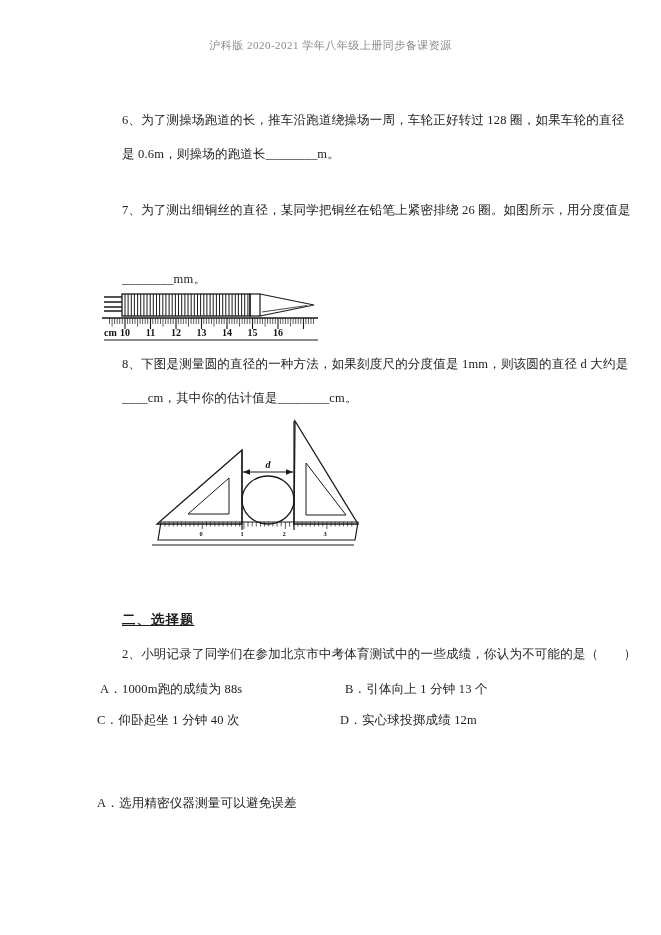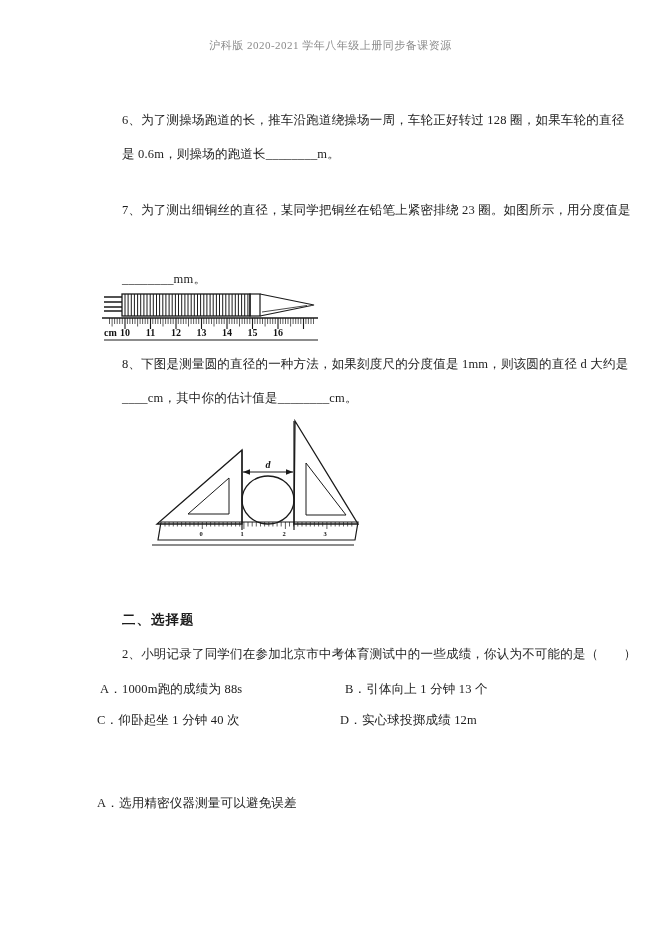--- a/index.html
+++ b/index.html
@@ -9,40 +9,40 @@
     overflow:hidden;
   }
   .header-line {
     position:absolute; top:38px; left:0; width:100%;
     text-align:center; font-size:11px; color:#8a8a8a; letter-spacing:0.5px;
   }
   .tline {
     position:absolute; left:97px; font-size:12.5px; line-height:18px;
     white-space:nowrap; letter-spacing:0.2px;margin-left:25px;
   }
-  .sec-head { font-weight:bold; font-size:13.5px; letter-spacing:1px; }
+  .sec-head { font-weight:bold; font-size:13.5px; letter-spacing:1px;text-decoration:underline; }
   .opt { position:absolute; font-size:12.5px; white-space:nowrap; letter-spacing:0.2px;font-family:Liberation Serif, serif; }
   svg { position:absolute; }
   svg text { font-family:"Liberation Serif","DejaVu Serif",serif; fill:#111; }
   .ruler-num { font-size:10px; font-weight:bold; }
   .ruler-num-sm { font-size:6.5px; font-weight:bold; }
   .d-label { font-size:10px; font-weight:bold; font-style:italic; }
   .stroke { stroke:#1a1a1a; fill:none; }
 </style>
 </head>
 <body>
 
 <div class="page">
 
   <div class="header-line">沪科版 2020-2021 学年八年级上册同步备课资源</div>
 
   <div class="tline" style="top:111px">6、为了测操场跑道的长，推车沿跑道绕操场一周，车轮正好转过 128 圈，如果车轮的直径</div>
   <div class="tline" style="top:145px">是 0.6m，则操场的跑道长________m。</div>
 
-  <div class="tline" style="top:201px">7、为了测出细铜丝的直径，某同学把铜丝在铅笔上紧密排绕 23 圈。如图所示，用分度值是</div>
+  <div class="tline" style="top:201px">7、为了测出细铜丝的直径，某同学把铜丝在铅笔上紧密排绕 26 圈。如图所示，用分度值是</div>
   <div class="tline" style="top:270px">________mm。</div>
 
   <svg style="left:102px; top:286px" width="218" height="60" viewBox="0 0 218 60">
 
     <g class="stroke" stroke-width="1.4">
       <path d="M2,11 H20 M2,16 H20 M2,21 H20 M2,25 H20"></path>
     </g>
 
     <rect x="20" y="8" width="128" height="22" class="stroke" stroke-width="1.3"></rect>
     <path id="f1-coil" class="stroke" stroke-width="1" d="M23.0,8 V30 M26.1,8 V30 M29.3,8 V30 M32.4,8 V30 M35.6,8 V30 M38.7,8 V30 M41.9,8 V30 M45.0,8 V30 M48.2,8 V30 M51.3,8 V30 M54.5,8 V30 M57.6,8 V30 M60.8,8 V30 M63.9,8 V30 M67.1,8 V30 M70.2,8 V30 M73.4,8 V30 M76.5,8 V30 M79.7,8 V30 M82.9,8 V30 M86.0,8 V30 M89.2,8 V30 M92.3,8 V30 M95.5,8 V30 M98.6,8 V30 M101.8,8 V30 M104.9,8 V30 M108.1,8 V30 M111.2,8 V30 M114.4,8 V30 M117.5,8 V30 M120.7,8 V30 M123.8,8 V30 M127.0,8 V30 M130.1,8 V30 M133.3,8 V30 M136.4,8 V30 M139.6,8 V30 M142.7,8 V30 M145.9,8 V30 "></path>

